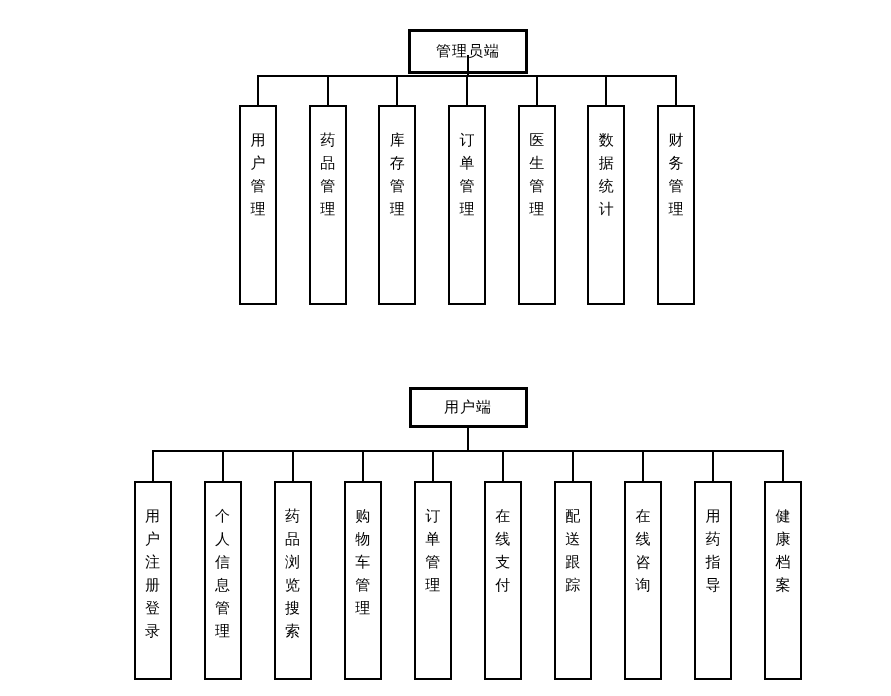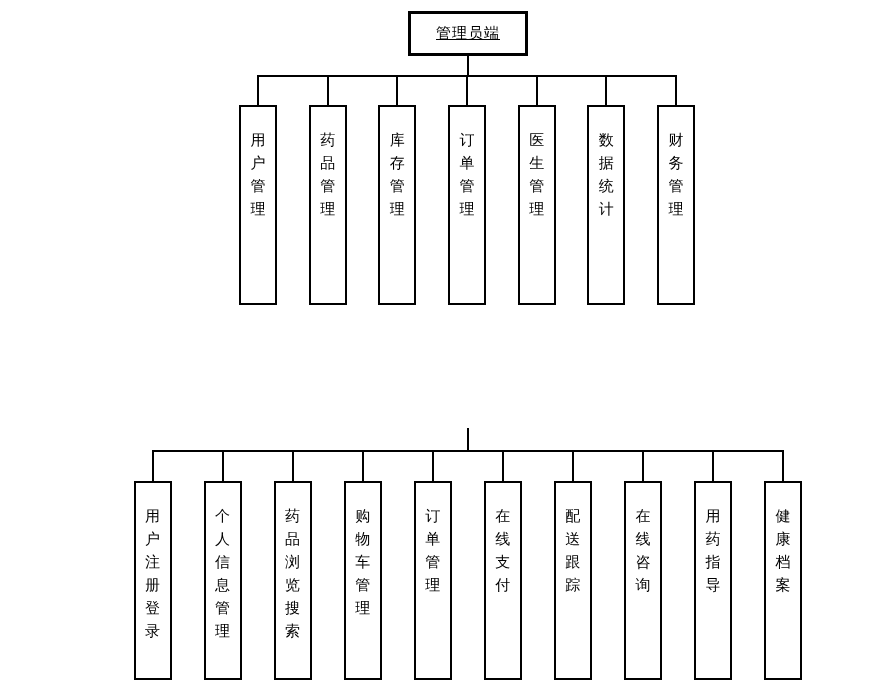--- a/index.html
+++ b/index.html
@@ -49,21 +49,21 @@
   .cline {
     position: absolute;
     background: #000000;
   }
 </style>
 </head>
 <body>
 
 <div id="canvas">
   <div class="tree-group" id="tree-admin">
-      <div class="node-box root-box" style="left: 408px; top: 11px; width: 120px; height: 45px; text-decoration: underline;">
+      <div class="node-box root-box" style="left: 408px; top: 29px; width: 120px; height: 45px;">
         <span>管理员端</span>
       </div>
       <div class="cline" style="left: 467px; top: 55px; width: 2px; height: 22px;"></div>
       <div class="cline" style="left: 257px; top: 75px; width: 420.02px; height: 2px;"></div>
       <div class="cline" style="left: 257px; top: 75px; width: 2px; height: 30px;"></div>
       <div class="node-box child-box" style="left: 239px; top: 105px; width: 38px; height: 200px;">
         <span class="vchar">用</span>
         <span class="vchar">户</span>
         <span class="vchar">管</span>
         <span class="vchar">理</span>
@@ -105,20 +105,23 @@
       </div>
       <div class="cline" style="left: 675.02px; top: 75px; width: 2px; height: 30px;"></div>
       <div class="node-box child-box" style="left: 657.02px; top: 105px; width: 38px; height: 200px;">
         <span class="vchar">财</span>
         <span class="vchar">务</span>
         <span class="vchar">管</span>
         <span class="vchar">理</span>
       </div>
     </div>
   <div class="tree-group" id="tree-user">
+      <div class="node-box root-box" style="left: 408.5px; top: 387px; width: 119px; height: 41px;">
+        <span>用户端</span>
+      </div>
       <div class="cline" style="left: 467px; top: 428px; width: 2px; height: 24px;"></div>
       <div class="cline" style="left: 151.5px; top: 450px; width: 632.54px; height: 2px;"></div>
       <div class="cline" style="left: 151.5px; top: 450px; width: 2px; height: 31px;"></div>
       <div class="node-box child-box" style="left: 133.5px; top: 481px; width: 38px; height: 199px;">
         <span class="vchar">用</span>
         <span class="vchar">户</span>
         <span class="vchar">注</span>
         <span class="vchar">册</span>
         <span class="vchar">登</span>
         <span class="vchar">录</span>

